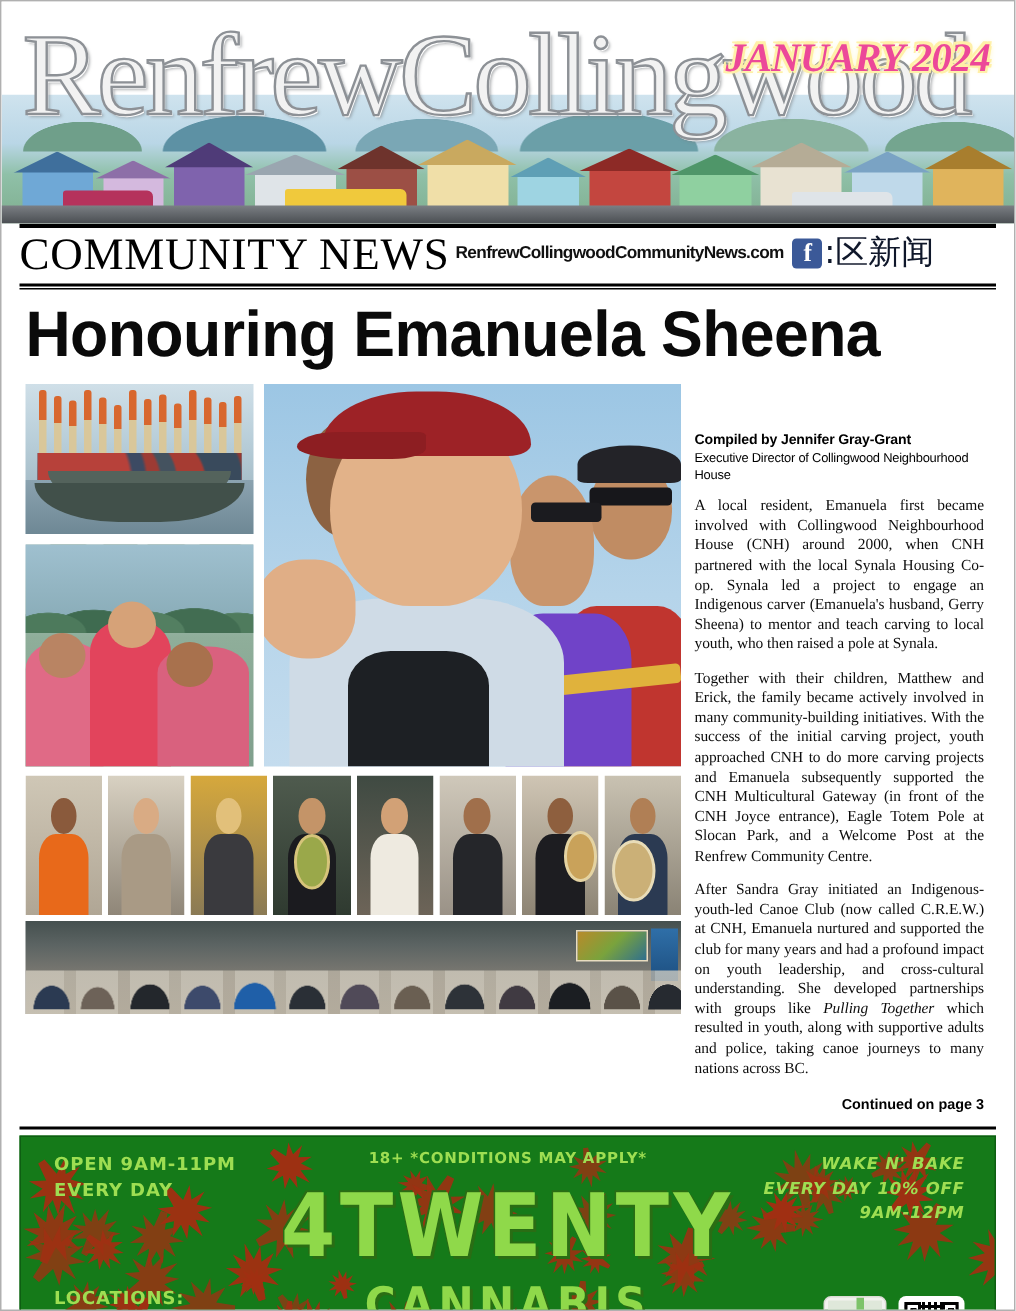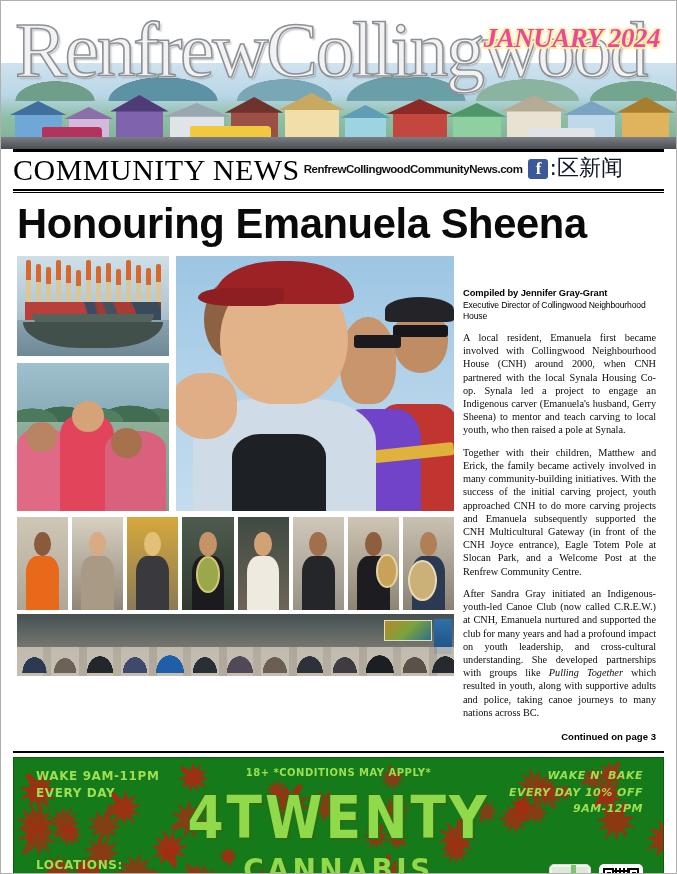--- a/index.html
+++ b/index.html
@@ -777,21 +777,21 @@
         <div class="leaf" style="width: 27.8569px; height: 27.8569px; left: 53.5545%; top: 39.7638%; background: rgb(160, 47, 18); transform: rotate(210.71deg); opacity: 0.89;"></div>
         <div class="leaf" style="width: 43.8283px; height: 43.8283px; left: 96.8689%; top: 36.8353%; background: rgb(160, 47, 18); transform: rotate(241.552deg); opacity: 0.93;"></div>
         <div class="leaf" style="width: 43.3718px; height: 43.3718px; left: 89.366%; top: 25.3628%; background: rgb(160, 47, 18); transform: rotate(210.559deg); opacity: 0.86;"></div>
         <div class="leaf" style="width: 33.4793px; height: 33.4793px; left: 25.0462%; top: 1.71146%; background: rgb(160, 47, 18); transform: rotate(129.823deg); opacity: 0.98;"></div>
         <div class="leaf" style="width: 43.0807px; height: 43.0807px; left: 0.297451%; top: 34.4247%; background: rgb(160, 47, 18); transform: rotate(39.4443deg); opacity: 0.78;"></div>
         <div class="leaf" style="width: 36.0967px; height: 36.0967px; left: 30.0721%; top: 85.5369%; background: rgb(160, 47, 18); transform: rotate(56.2619deg); opacity: 0.92;"></div>
         <div class="leaf" style="width: 39.1173px; height: 39.1173px; left: 13.7935%; top: 18.6013%; background: rgb(160, 47, 18); transform: rotate(143.656deg); opacity: 0.97;"></div>
       </div>
 
     <div class="ad-tl">
-      <div>WAKE 9AM-11PM</div>
+      <div>OPEN 9AM-11PM</div>
       <div>EVERY DAY</div>
     </div>
 
     <div class="ad-tc">18+ *CONDITIONS MAY APPLY*</div>
 
     <div class="ad-tr">
       <div>WAKE N' BAKE</div>
       <div>EVERY DAY 10% OFF</div>
       <div>9AM-12PM</div>
     </div>

